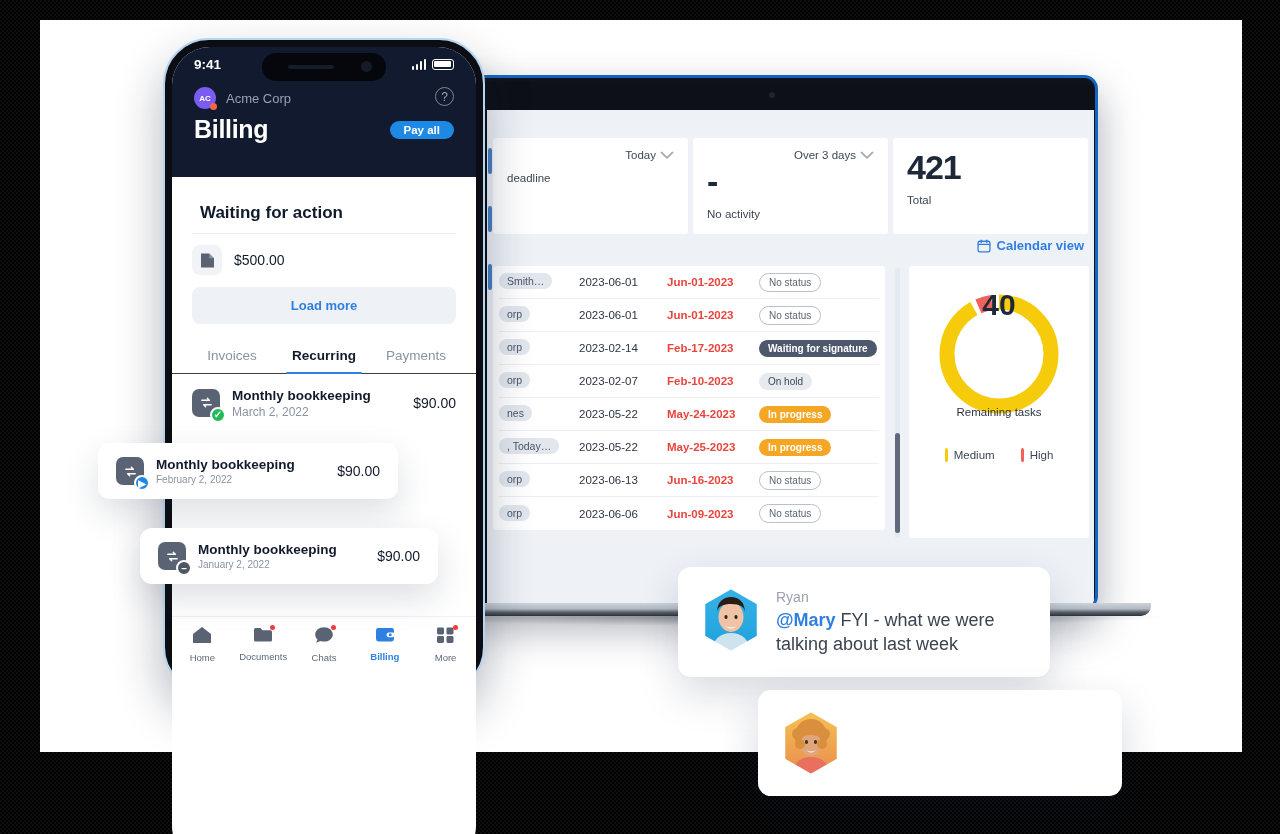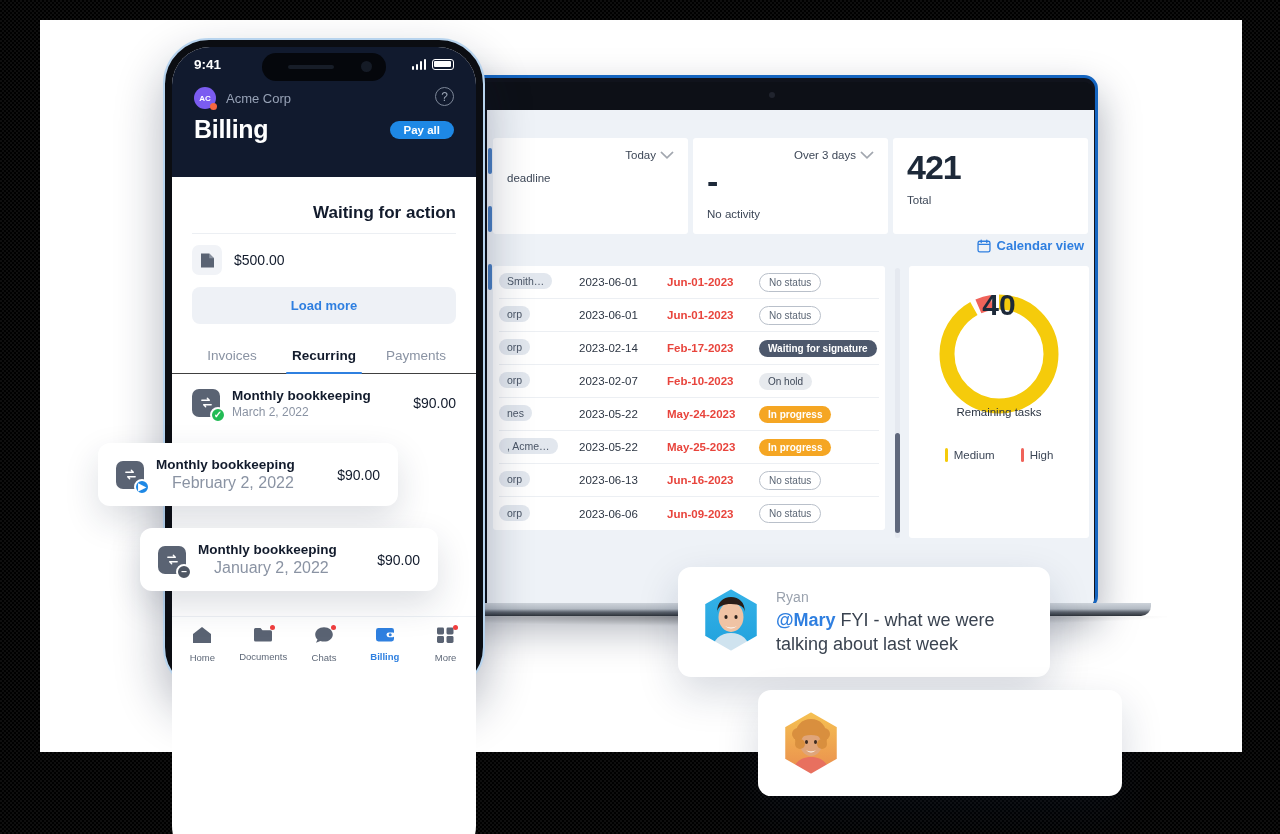--- a/index.html
+++ b/index.html
@@ -261,21 +261,21 @@
   .ph-title { color: #fff; font-size: 25px; font-weight: 700; letter-spacing: -.3px; }
   .payall {
     background: #1e88e5; color: #fff; font-size: 11.5px; font-weight: 700;
     border-radius: 11px; padding: 3px 14px; cursor: pointer;
   }
   .ph-sheet {
     background: #fff; border-radius: 18px 18px 0 0;
     margin-top: 12px; padding: 14px 0 0;
     position: relative; height: 493px;
   }
-  .sheet-h { font-size: 17px; font-weight: 700; color: #121b2c; padding: 0 20px 10px; text-align: right; }
+  .sheet-h { font-size: 17px; font-weight: 700; color: #121b2c; padding: 0 28px 10px; }
   .sep { height: 1px; background: #eceff3; margin: 0 20px; }
   .inv-row {
     display: flex; align-items: center; gap: 12px; padding: 11px 20px 8px;
   }
   .doc-ico {
     width: 30px; height: 30px; border-radius: 7px; background: #f1f3f7;
     display: flex; align-items: center; justify-content: center;
     position: relative; flex: none;
   }
   .inv-main { flex: 1; }
@@ -340,21 +340,21 @@
   .float-card {
     position: absolute; background: #fff; border-radius: 12px;
     box-shadow: 0 14px 34px rgba(25,40,70,.15);
     display: flex; align-items: center; gap: 12px;
     z-index: 8;
   }
   #float-feb { left: 98px; top: 443px; width: 300px; padding: 14px 18px; }
   #float-jan { left: 140px; top: 528px; width: 298px; padding: 14px 18px; }
   .fc-main { flex: 1; }
   .fc-t { font-size: 13.5px; color: #121b2c; font-weight: 600; }
-  .fc-s { font-size: 16px; color: #8a93a3; margin-top: 2px; margin-left: 16px; }
+  .fc-s { font-size: 10px; color: #8a93a3; margin-top: 2px; }
   .fc-amt { font-size: 14px; color: #121b2c; }
 
   
   .chat {
     position: absolute; background: #fff; border-radius: 13px;
     box-shadow: 0 16px 40px rgba(20,35,70,.17);
     display: flex; gap: 16px; padding: 20px 24px;
     z-index: 9;
   }
   #chat-ryan { left: 678px; top: 567px; width: 372px; }
@@ -459,21 +459,21 @@
     <span class="c-due">Feb-10-2023</span>
     <span class="c-status"><span class="badge b-hold">On hold</span></span>
   </div>
   <div class="trow">
     <span class="c-name"><span class="chip-name">nes</span></span>
     <span class="c-date">2023-05-22</span>
     <span class="c-due">May-24-2023</span>
     <span class="c-status"><span class="badge b-prog">In progress</span></span>
   </div>
   <div class="trow">
-    <span class="c-name"><span class="chip-name">, Acme…</span></span>
+    <span class="c-name"><span class="chip-name">, Today…</span></span>
     <span class="c-date">2023-05-22</span>
     <span class="c-due">May-25-2023</span>
     <span class="c-status"><span class="badge b-prog">In progress</span></span>
   </div>
   <div class="trow">
     <span class="c-name"><span class="chip-name">orp</span></span>
     <span class="c-date">2023-06-13</span>
     <span class="c-due">Jun-16-2023</span>
     <span class="c-status"><span class="badge b-none">No status</span></span>
   </div>

